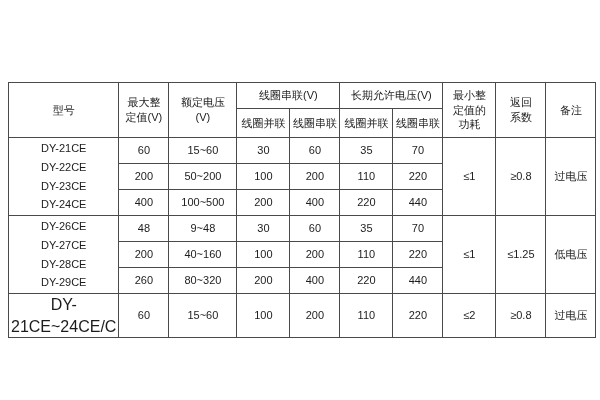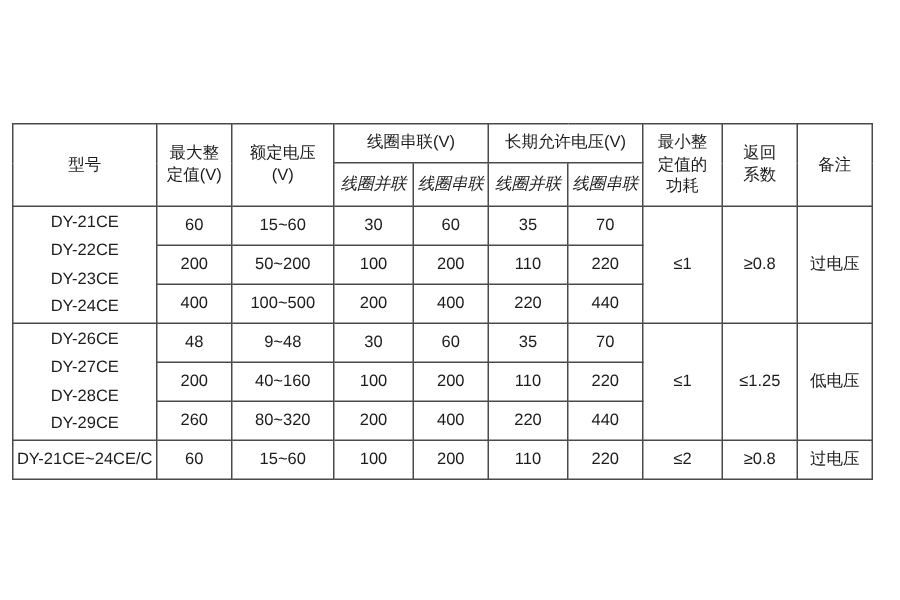--- a/index.html
+++ b/index.html
@@ -15,24 +15,24 @@
     text-align:center;
     vertical-align:middle;
     font-size:11px;
     font-weight:normal;
     color:#1c1c1c;
     white-space:pre-line;
     line-height:1.35;
     overflow:hidden;
   }
   tr.hrow1 th{height:25px;}
-  tr.hrow2 th{height:28px;font-style:italic;}
+  tr.hrow2 th{height:28px;}
   tr.drow td{height:25px;}
   td.model-cell{line-height:1.7;margin-left:28px;}
-  td.model-single{font-size:11px;}
+  td.model-single{font-size:16px;}
 </style>
 </head>
 <body>
 
 <div class="table-wrap">
   <table>
     <colgroup>
       <col style="width:96px">
       <col style="width:50px">
       <col style="width:68px">

